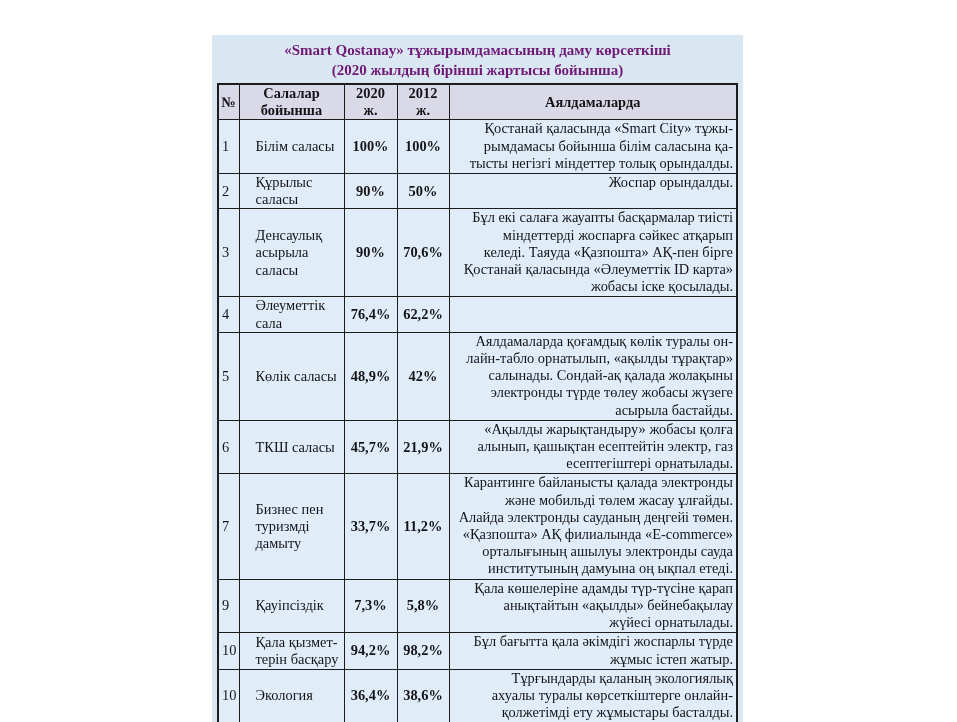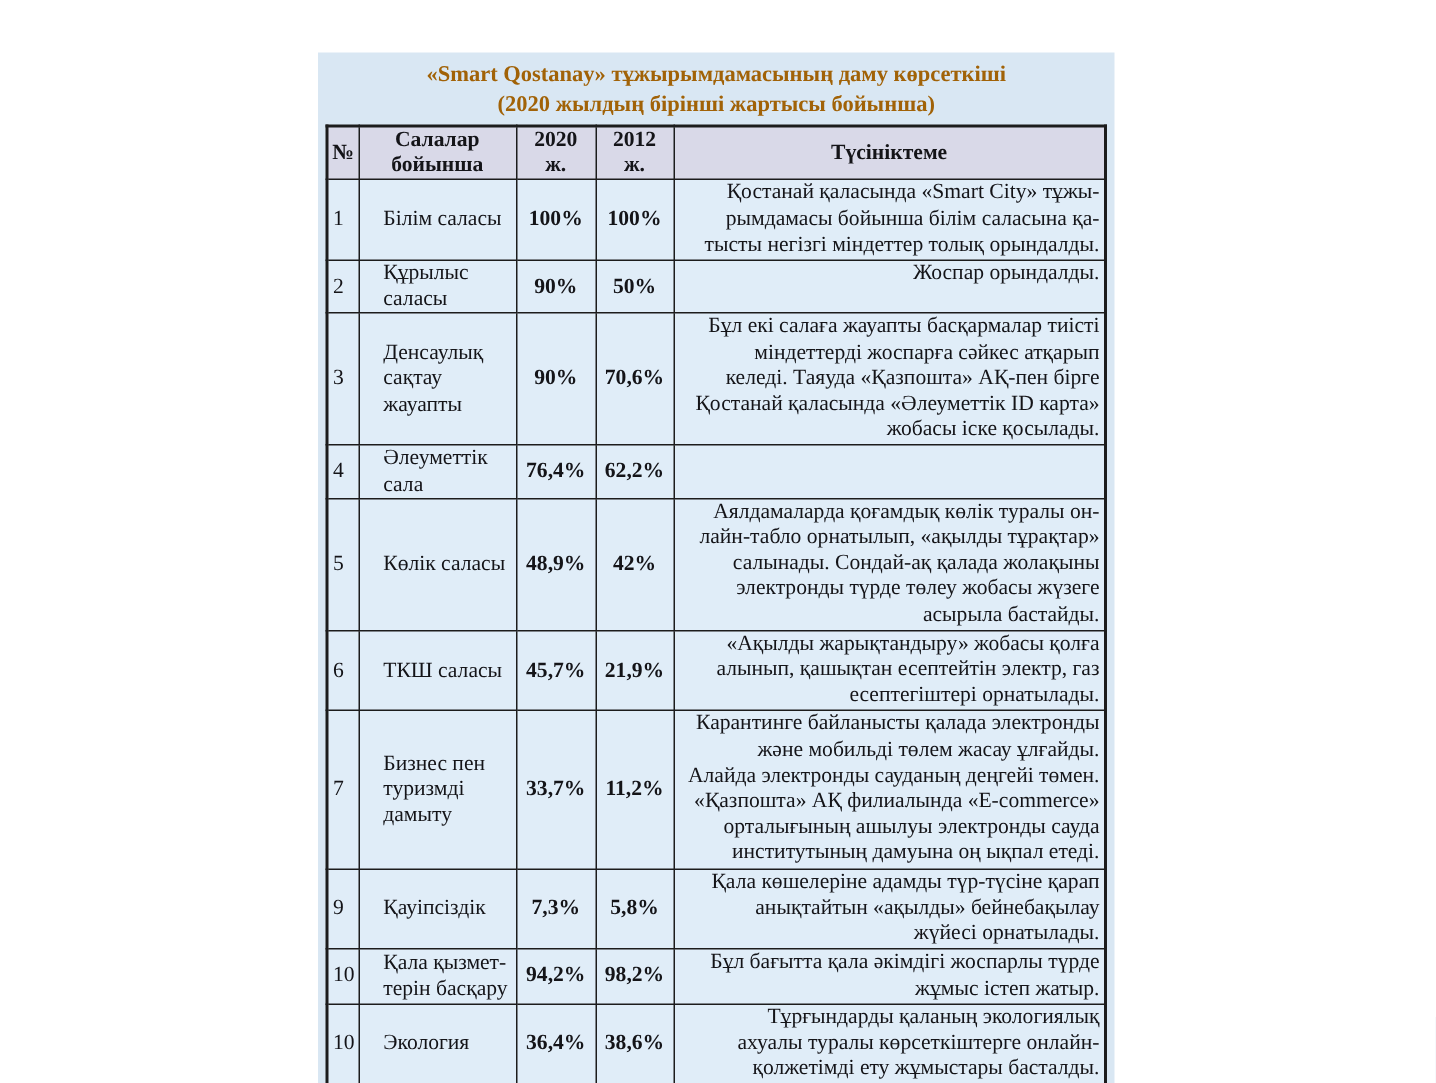--- a/index.html
+++ b/index.html
@@ -14,21 +14,21 @@
     left: 212px; top: 35px;
     width: 531px;
     background: #d9e7f3;
     padding: 4px 5px 6px 5px;
   }
   .panel-title {
     text-align: center;
     font-weight: bold;
     font-size: 15px;
     line-height: 19.5px;
-    color: #a16207;
+    color: #701a75;
     white-space: pre-line;
     padding: 2px 0 3px 0;
   }
   table.indicators {
     width: 100%;
     border-collapse: collapse;
     table-layout: fixed;
     background: #e0edf8;
     border: 2px solid #1c1c1c;
   }
@@ -73,21 +73,21 @@
     </colgroup>
     <thead>
       <tr>
         <th>№</th>
         <th>Салалар
 бойынша</th>
         <th>2020
 ж.</th>
         <th>2012
 ж.</th>
-        <th>Түсініктеме</th>
+        <th>Аялдамаларда</th>
       </tr>
     </thead>
     <tbody>
       <tr>
         <td class="c-num">1</td>
         <td class="c-sector">Білім саласы</td>
         <td class="c-pct">100%</td>
         <td class="c-pct">100%</td>
         <td class="c-comment">Қостанай қаласында «Smart City» тұжы-
 рымдамасы бойынша білім саласына қа-
@@ -97,21 +97,21 @@
         <td class="c-num">2</td>
         <td class="c-sector">Құрылыс
 саласы</td>
         <td class="c-pct">90%</td>
         <td class="c-pct">50%</td>
         <td class="c-comment">Жоспар орындалды.</td>
       </tr>
       <tr>
         <td class="c-num">3</td>
         <td class="c-sector">Денсаулық
-сақтау жауапты</td>
+асырыла саласы</td>
         <td class="c-pct">90%</td>
         <td class="c-pct">70,6%</td>
         <td class="c-comment">Бұл екі салаға жауапты басқармалар тиісті
 міндеттерді жоспарға сәйкес атқарып
 келеді. Таяуда «Қазпошта» АҚ-пен бірге
 Қостанай қаласында «Әлеуметтік ID карта»
 жобасы іске қосылады.</td>
       </tr>
       <tr>
         <td class="c-num">4</td>

